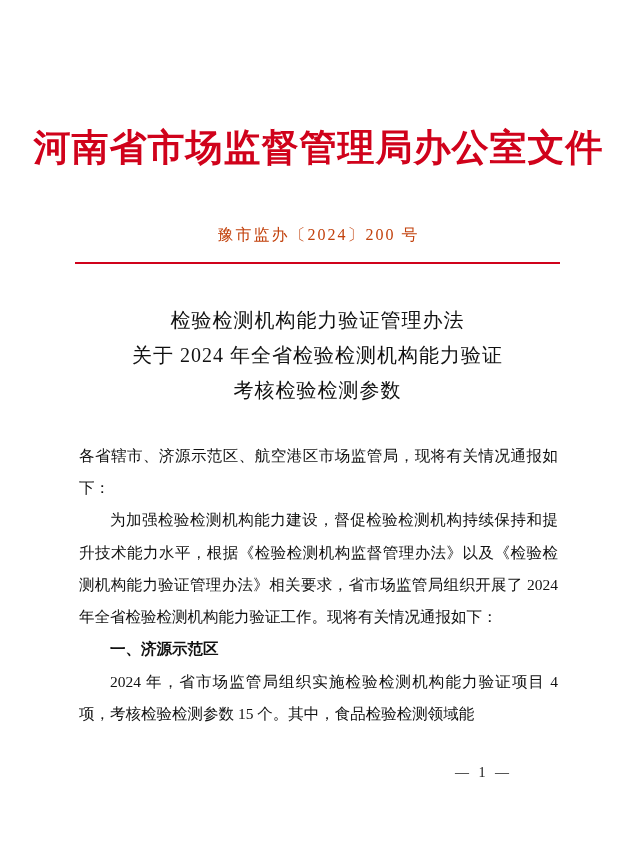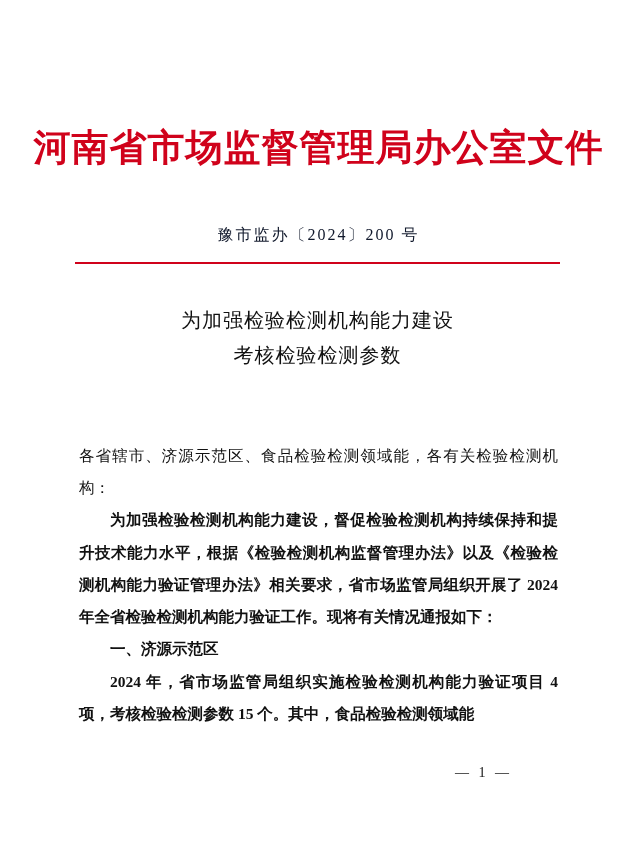--- a/index.html
+++ b/index.html
@@ -43,21 +43,21 @@
     white-space: nowrap;
   }
   
   .doc-number {
     position: absolute;
     left: 0;
     top: 225px;
     width: 637px;
     text-align: center;
     font-size: 16px;
-    color: #0f172a;
+    color: #c2410c;
     letter-spacing: 2px;
   }
   
   .red-rule {
     position: absolute;
     left: 75px;
     top: 262px;
     width: 485px;
     height: 2px;
     background: #d0021b;
@@ -89,21 +89,20 @@
     line-height: 2.08;
     text-align: justify;
     text-justify: inter-ideograph;
   }
   .body-text p {
     margin: 0;
     text-indent: 0;
   }
   .body-text p.indent {
     text-indent: 2em;
-    font-weight: bold;
   }
   .body-text p.heading {
     text-indent: 2em;
     font-weight: bold;
   }
   
   .page-number {
     position: absolute;
     left: 0;
     top: 765px;
@@ -124,26 +123,27 @@
 <div class="page">
   <div class="doc-inner">
 
     <div class="masthead">河南省市场监督管理局办公室文件</div>
 
     <div class="doc-number">豫市监办〔2024〕200 号</div>
 
     <div class="red-rule"></div>
 
     <div class="title-block">
-      <span class="tl">为加强检验检测机构能力建设</span>
+      <span class="tl">检验检测机构能力验证管理办法</span>
+      <span class="tl">关于 2024 年全省检验检测机构能力验证</span>
       <span class="tl">考核检验检测参数</span>
     </div>
 
     <div class="body-text">
-      <p>各省辖市、济源示范区、食品检验检测领域能，各有关检验检测机构：</p>
+      <p>各省辖市、济源示范区、航空港区市场监管局，现将有关情况通报如下：</p>
       <p class="indent">为加强检验检测机构能力建设，督促检验检测机构持续保持和提升技术能力水平，根据《检验检测机构监督管理办法》以及《检验检测机构能力验证管理办法》相关要求，省市场监管局组织开展了 2024 年全省检验检测机构能力验证工作。现将有关情况通报如下：</p>
       <p class="heading">一、济源示范区</p>
       <p class="indent">2024 年，省市场监管局组织实施检验检测机构能力验证项目 4 项，考核检验检测参数 15 个。其中，食品检验检测领域能</p>
     </div>
 
     <div class="page-number">
       <span class="pn-inner">— 1 —</span>
     </div>
 
   </div>

